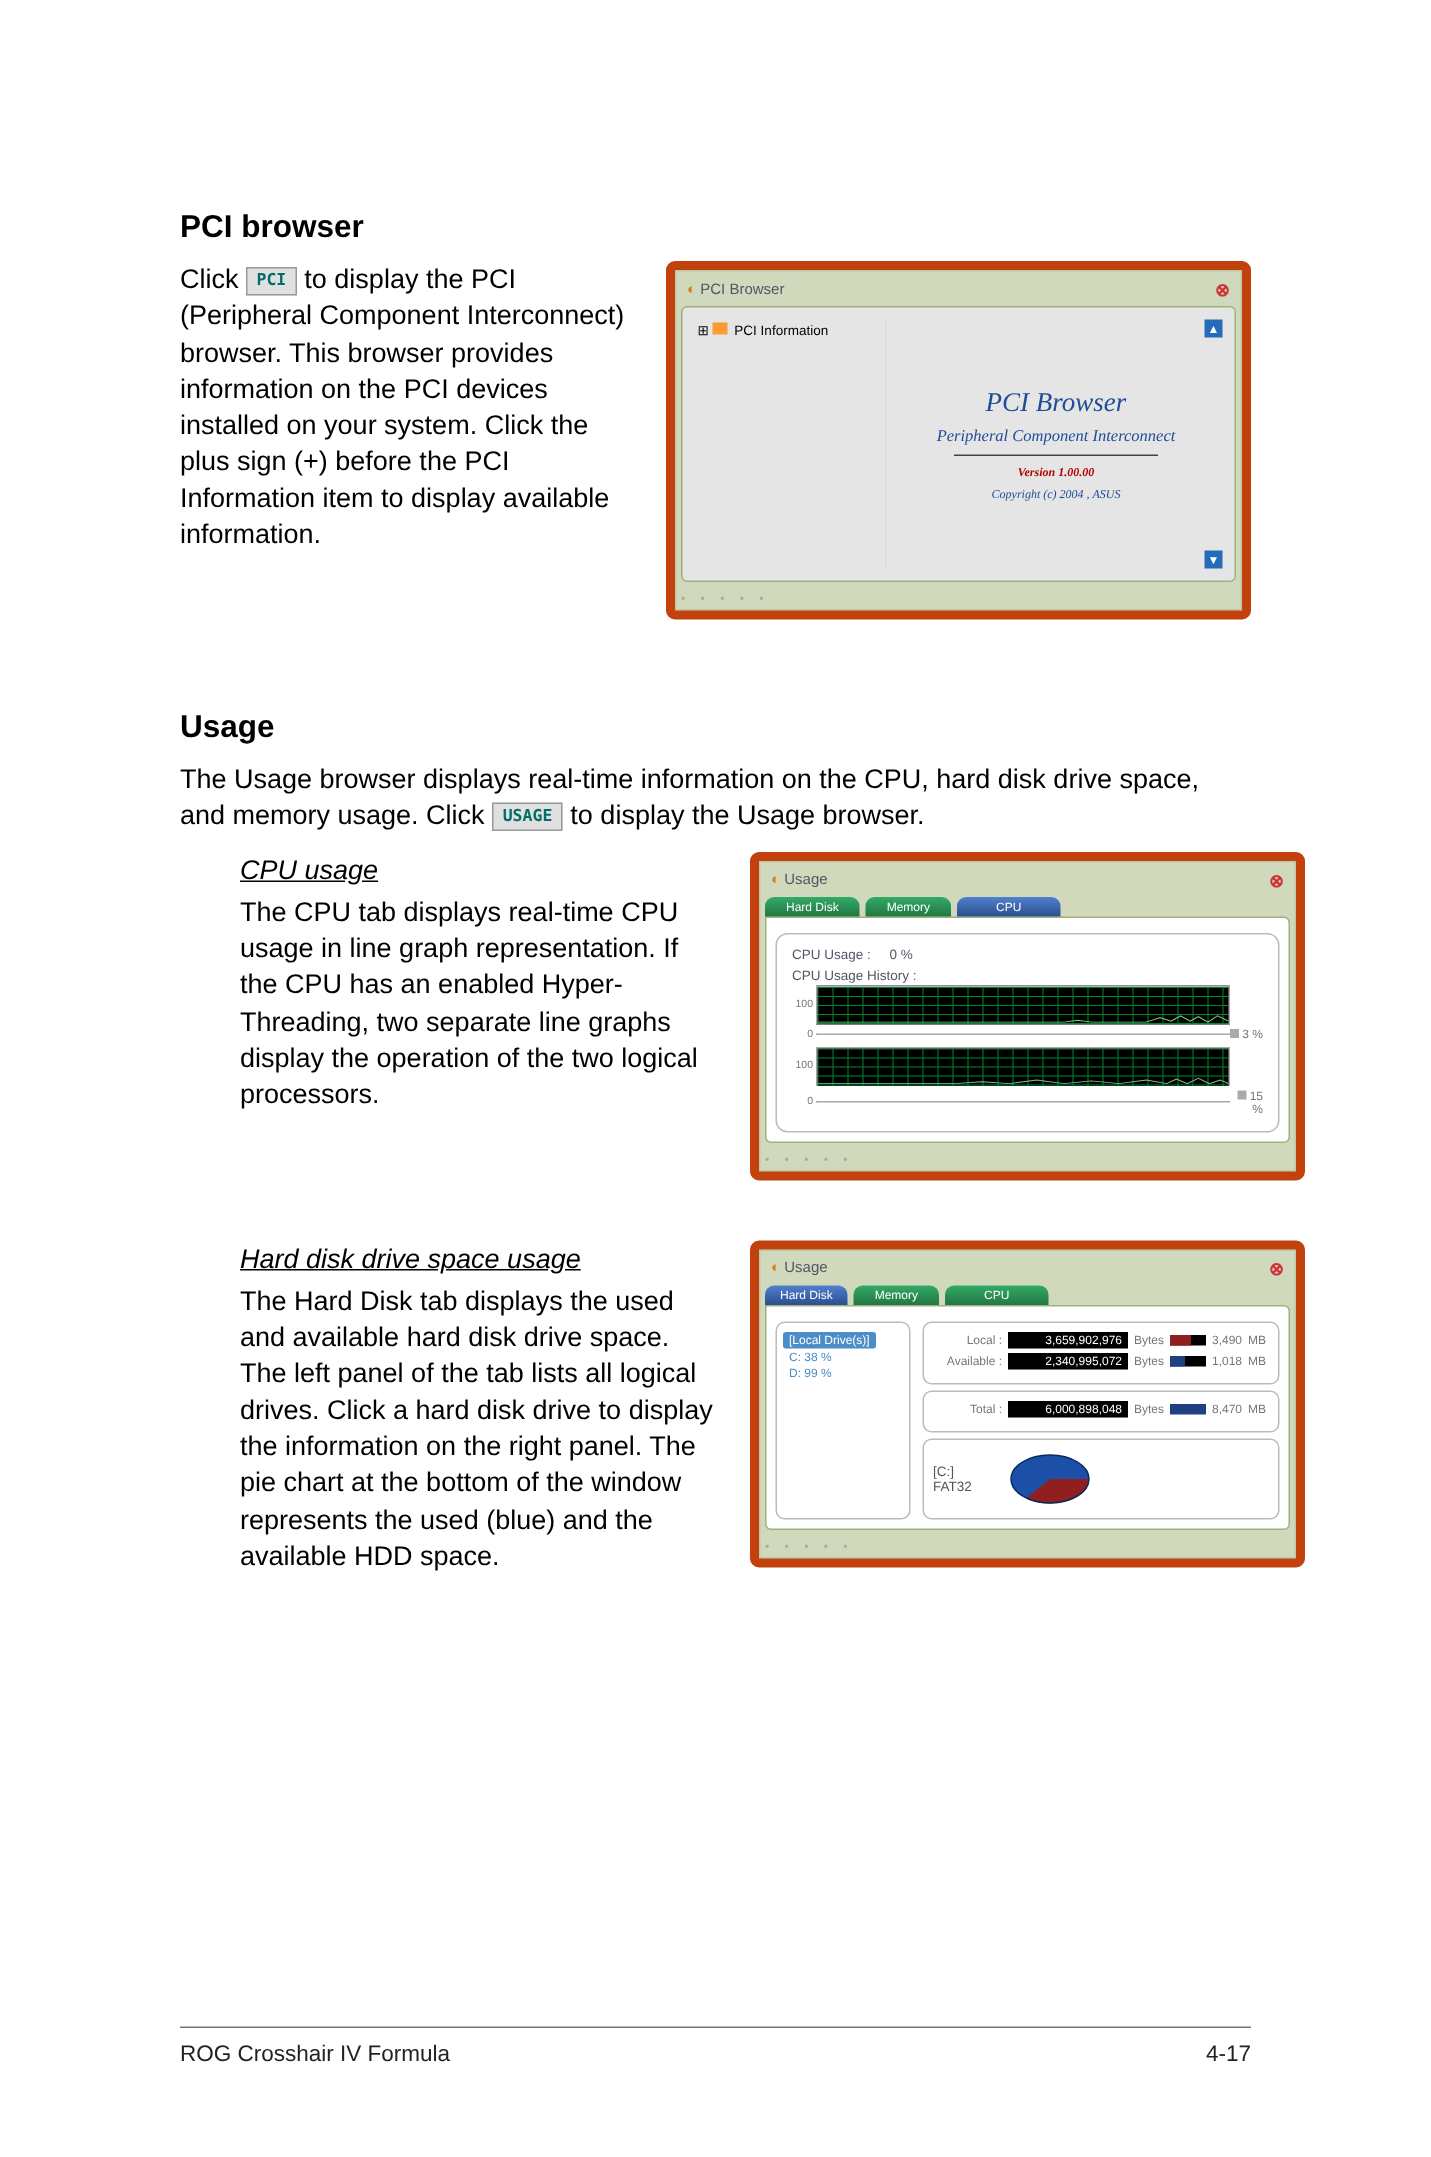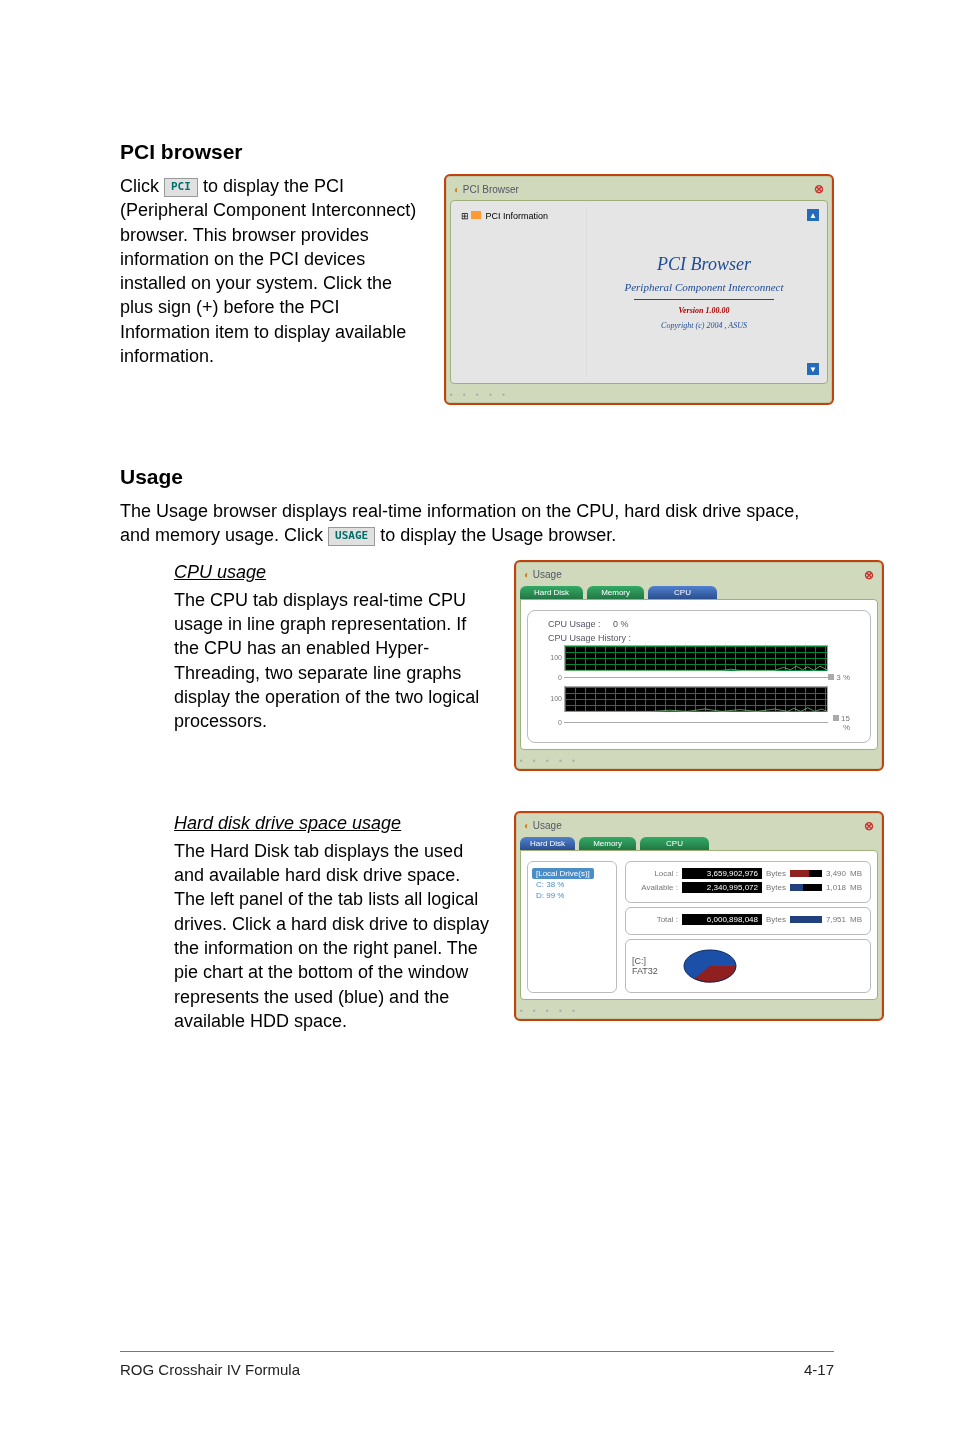--- a/index.html
+++ b/index.html
@@ -33,30 +33,30 @@
       display: inline-block;
       background: #e0e0e0;
       border: 1px solid #999;
       padding: 1px 6px;
       font-size: 11px;
       font-family: monospace;
       vertical-align: middle;
       color: #006f6a;
       font-weight: bold;
     }
-    .sub-indent { margin-left: 54px; margin-top: 6px; }
+    .sub-indent { margin-left: 40px; margin-top: 6px; }
     .sub-head {
       font-size: 18px;
       font-style: italic;
       text-decoration: underline;
       margin-bottom: 4px;
     }
     .window-mock {
       width: 390px;
-      border: 2px solid #c2410c;
+      border: 6px solid #c2410c;
       border-radius: 6px;
       background: #d1d9bc;
       padding: 4px;
       box-shadow: 0 0 0 1px #c0c9a5 inset;
       font-size: 10px;
     }
     .wm-title {
       display: flex; justify-content: space-between; align-items: center;
       padding: 2px 4px 4px 4px;
       font-size: 10px;
@@ -110,21 +110,21 @@
       border-top-left-radius: 6px; border-top-right-radius: 6px;
       padding: 2px 14px; font-size: 8px; color: #fff;
       background: linear-gradient(#3a6, #274);
       margin-right: 4px;
     }
     .tab.active { background: linear-gradient(#5080cf, #2a4f8e); padding: 2px 26px; }
     .usage-content {
       background: #fff; border: 1px solid #9fb07a; border-radius: 0 4px 4px 4px;
       padding: 10px 6px 6px 6px;
     }
-    .cpu-panel { border: 1px solid #bbb; border-radius: 8px; padding: 8px 20px; background: #fff; }
+    .cpu-panel { border: 1px solid #bbb; border-radius: 8px; padding: 8px 10px; background: #fff; }
     .cpu-label { font-size: 9px; color: #556; }
     .graph-row { display: flex; align-items: center; margin: 2px 0; }
     .axis { font-size: 7px; color: #777; width: 16px; text-align: right; padding-right: 2px; }
     .graph {
       flex: 1; height: 26px; background: #000;
       background-image: linear-gradient(#083 1px, transparent 1px),
                         linear-gradient(90deg, #083 1px, transparent 1px);
       background-size: 10px 6px;
       position: relative;
     }
@@ -341,21 +341,21 @@
                 </div>
               </div>
               <div class="hd-stats-box">
                 <div class="stat-row">
                   <div class="lbl">Total :</div>
                   <div class="numbox">6,000,898,048</div>
                   <div>Bytes</div>
                   <div class="bar-out">
                       <div class="bar-fill" style="background: rgb(32, 64, 128); width: 100%;"></div>
                     </div>
-                  <div>7,951</div>
+                  <div>8,470</div>
                   <div>MB</div>
                 </div>
               </div>
               <div class="pie-box">
                 <div class="pie-label">
                   <div>[C:]</div>
                   <div>FAT32</div>
                 </div>
                 <div class="pie">
                   <svg viewBox="0 0 60 40">

